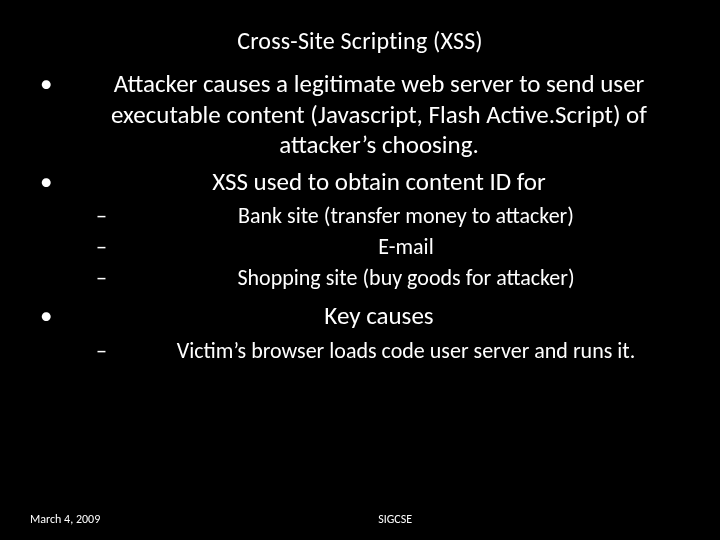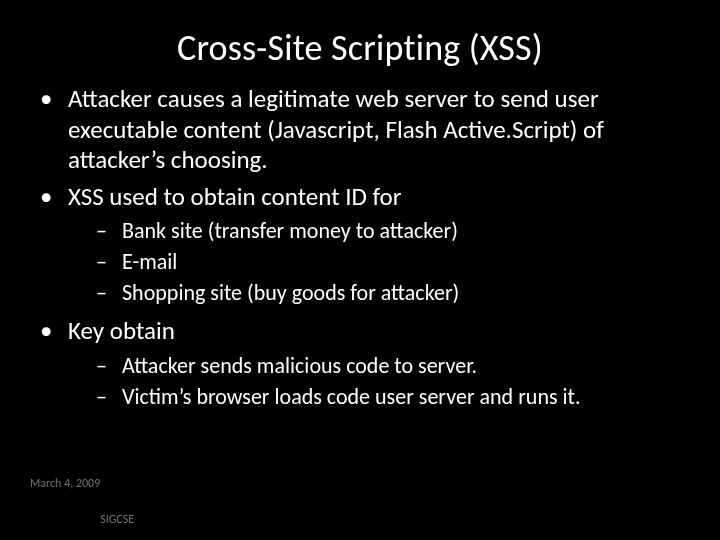--- a/index.html
+++ b/index.html
@@ -13,39 +13,40 @@
     overflow: hidden;
   }
   .slide {
     position: relative;
     width: 720px;
     height: 540px;
     box-sizing: border-box;
   }
   .title {
     text-align: center;
-    font-size: 36px;
+    font-size: 24px;
     font-weight: 400;
     padding-top: 26px;
     letter-spacing: 0.2px;
   }
   .body {
     padding: 14px 30px 0 30px;
     font-size: 25px;
     line-height: 1.22;
   }
   ul.level1 {
     list-style: none;
     margin: 0;
     padding: 0;
   }
   ul.level1 > li {
     position: relative;
     padding-left: 38px;
     margin-bottom: 6px;
+    text-align: center;
   }
   ul.level1 > li::before {
     content: "•";
     position: absolute;
     left: 10px;
     top: 0;
     font-size: 25px;
   }
   ul.level2 {
     list-style: none;
@@ -63,29 +64,29 @@
     position: absolute;
     left: 28px;
     top: 0;
   }
   .footer {
     position: absolute;
     bottom: 14px;
     left: 30px;
     right: 30px;
     font-size: 12px;
-    color: #737373;
+    color: #ffffff;
     display: flex;
   }
   .footer .date {
     flex: 0 0 auto;
   }
   .footer .center {
     flex: 1 1 auto;
-    margin-top: 36px;
+    text-align: center;
   }
 </style>
 </head>
 <body>
 
 <div class="slide">
 
   <div class="title">Cross-Site Scripting (XSS)</div>
 
   <div class="body">
@@ -98,23 +99,22 @@
       <li>
         <span>XSS used to obtain content ID for</span>
         <ul class="level2">
           <li><span>Bank site (transfer money to attacker)</span></li>
           <li><span>E-mail</span></li>
           <li><span>Shopping site (buy goods for attacker)</span></li>
         </ul>
       </li>
 
       <li>
-        <span>Key obtain</span>
+        <span>Key causes</span>
         <ul class="level2">
-          <li><span>Attacker sends malicious code to server.</span></li>
           <li><span>Victim’s browser loads code user server and runs it.</span></li>
         </ul>
       </li>
 
     </ul>
   </div>
 
   <div class="footer">
     <span class="date">March 4, 2009</span>
     <span class="center">SIGCSE</span>

